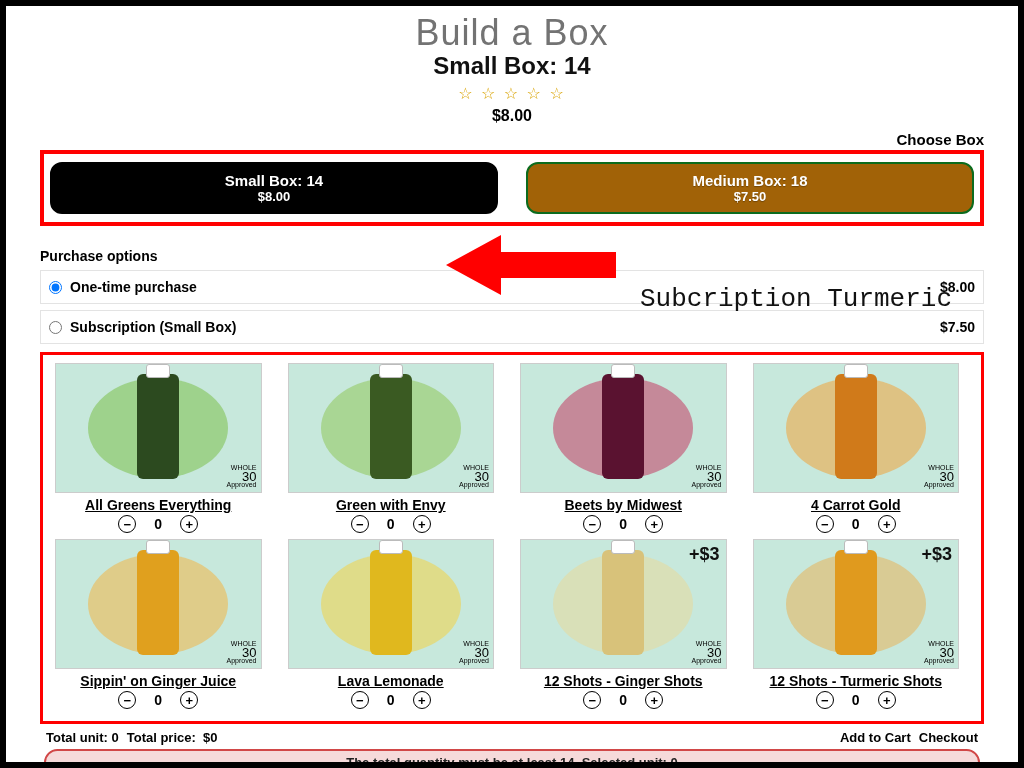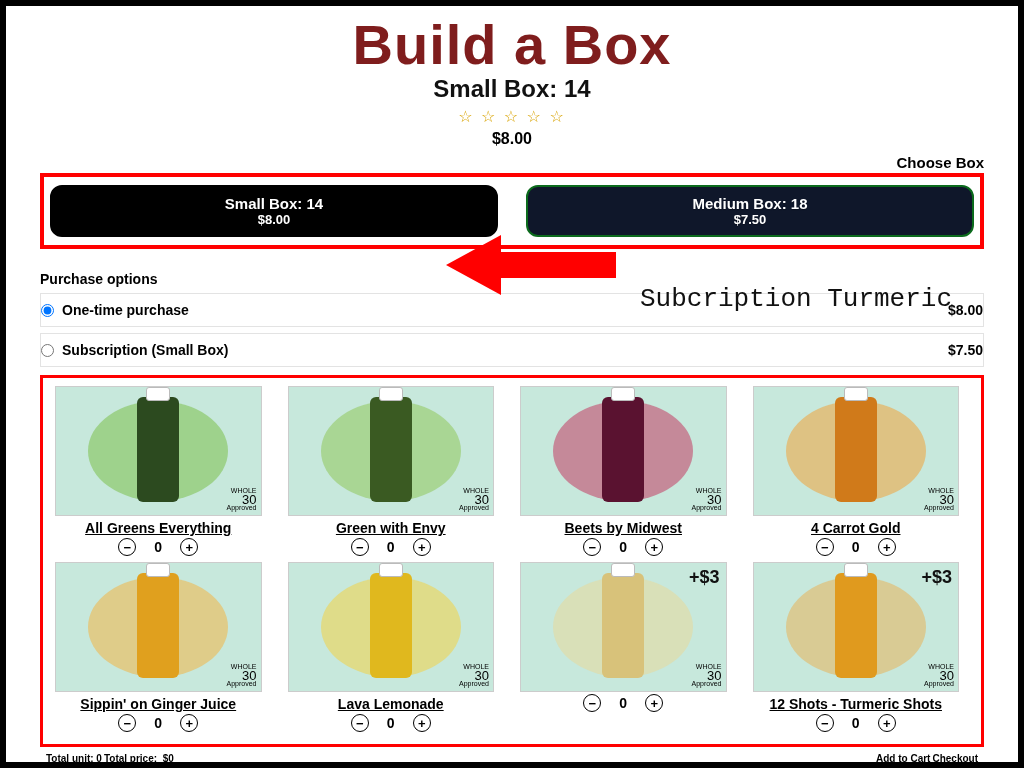--- a/index.html
+++ b/index.html
@@ -12,25 +12,25 @@
     border: 6px solid #000;
     overflow: hidden;
     position: relative;
   }
   .page {
     padding: 6px 34px 0 34px;
     position: relative;
   }
   h1.title {
     font-family: Impact, "Arial Black", sans-serif;
-    font-size: 56px;
+    font-size: 36px;
     letter-spacing: 1px;
     text-align: center;
-    color: #7f1d1d;
-    font-weight: 700;
+    color: #737373;
+    font-weight: 400;
   }
   .subtitle {
     text-align: center;
     font-size: 24px;
     font-weight: 700;
     margin-top: -2px;
     color: #111;
   }
   .stars {
     text-align: center;
@@ -64,38 +64,38 @@
     border-radius: 12px;
     height: 52px;
     display: flex;
     flex-direction: column;
     align-items: center;
     justify-content: center;
     font-weight: 700;
     color: #fff;
     font-size: 15px;
     border: 2px solid #0c6b1d;
-    background: #0f172a;
+    background: #a16207;
     text-shadow: 0 1px 1px rgba(0,0,0,.3);
     cursor: pointer;
   }
   .tier.active {
     background: #000;
     border-color: #000;
   }
   .tier .tprice { font-size: 13px; }
 
   .purchase-heading {
     font-weight: 700;
     font-size: 14px;
     margin-top: 22px;
   }
   .option-row {
     border: 1px solid #e3e3e3;
-    padding: 8px 0;
+    padding: 8px 8px;
     display: flex;
     align-items: center;
     font-size: 14px;
     font-weight: 700;
     margin-top: 6px;
     background: #fff;
   }
   .option-row .oprice {
     margin-left: auto;
     font-weight: 700;
@@ -219,23 +219,23 @@
     font-weight: 700;
     line-height: 1;
     cursor: pointer;
     background: #fff;
   }
   .qty { font-weight: 700; font-size: 14px; min-width: 12px; text-align:center; }
 
   .footer {
     display: flex;
     align-items: center;
-    gap: 2px;
+    gap: 8px;
     font-weight: 800;
-    font-size: 10px;
+    font-size: 13px;
     margin-top: 6px;
     padding: 0 6px;
   }
   .footer .spacer { flex: 1; }
   .footer .flink { cursor: pointer; }
 
   .alert {
     margin: 4px 4px 0 4px;
     border: 2px solid #d14747;
     background: #f6dada;
@@ -364,20 +364,21 @@
             <span class="qbtn">+</span>
           </div>
         </div>
         <div class="card">
           <div class="thumb">
             <div class="splash" style="background:#e8d89a"></div>
             <div class="bottle" style="background:#d8c27a"></div>
             <div class="surcharge">+$3</div>
             <div class="badge30"><span class="sm">WHOLE</span>30<span class="sm">Approved</span></div>
           </div>
+          <div class="pname">12 Shots - Ginger Shots</div>
           <div class="qtyrow">
             <span class="qbtn">−</span>
             <span class="qty">0</span>
             <span class="qbtn">+</span>
           </div>
         </div>
         <div class="card">
           <div class="thumb">
             <div class="splash" style="background:#e8b25a"></div>
             <div class="bottle" style="background:#e09a1e"></div>

